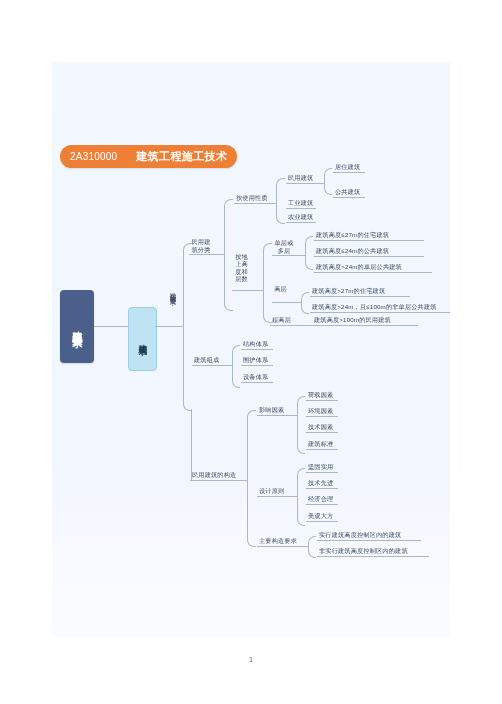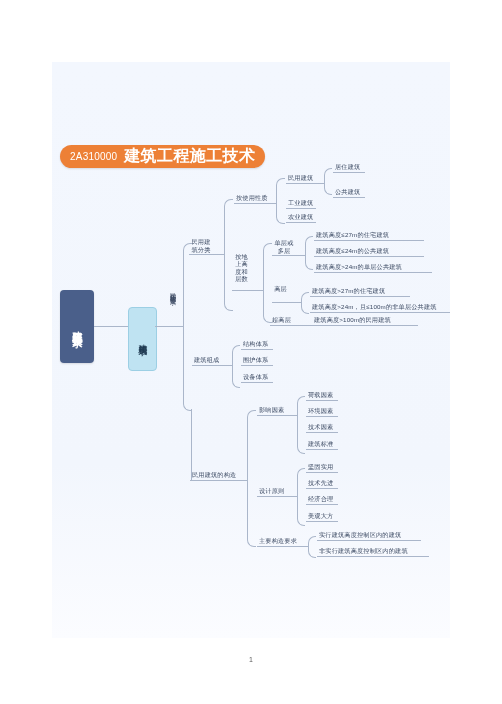--- a/index.html
+++ b/index.html
@@ -44,23 +44,24 @@
     border-radius: 12px;
     color: #ffffff;
     white-space: nowrap;
     box-shadow: 0 1px 2px rgba(0,0,0,0.12);
   }
   #title-pill .code {
     font-size: 10px;
     letter-spacing: 0.2px;
   }
   #title-pill .name {
-    font-size: 16px;
+    font-size: 11px;
     font-weight: bold;
     letter-spacing: 0.4px;
+    margin-left: 12px;
   }
   
   .root-node {
     position: absolute;
     left: 60px;
     top: 290px;
     width: 34px;
     height: 73px;
     background: #4a5f8a;
     border-radius: 4px;

